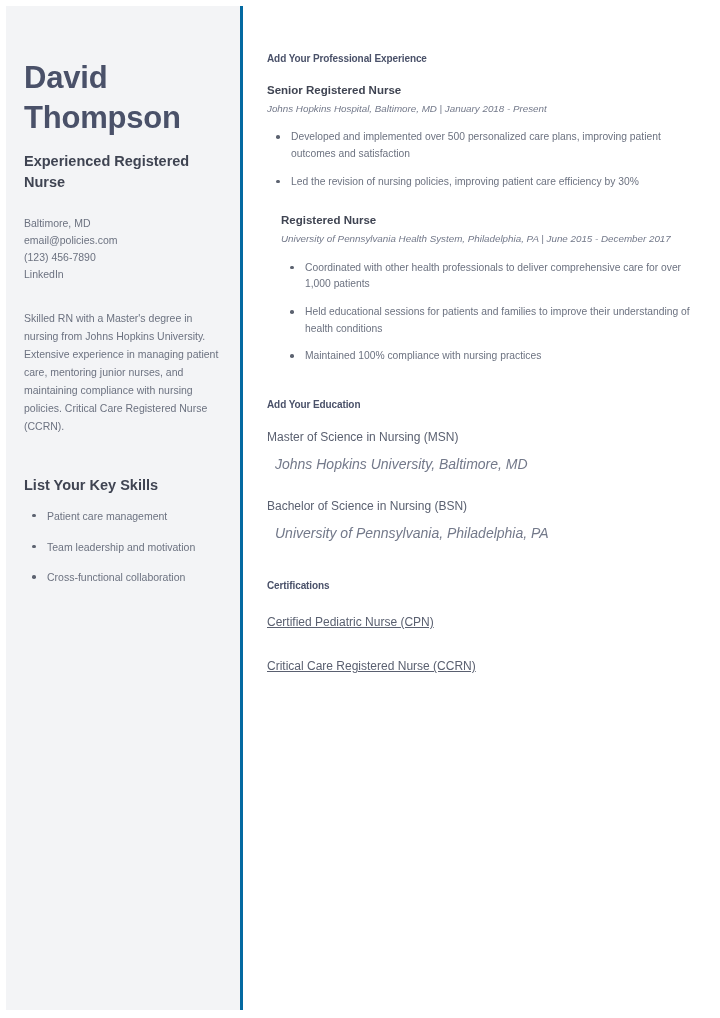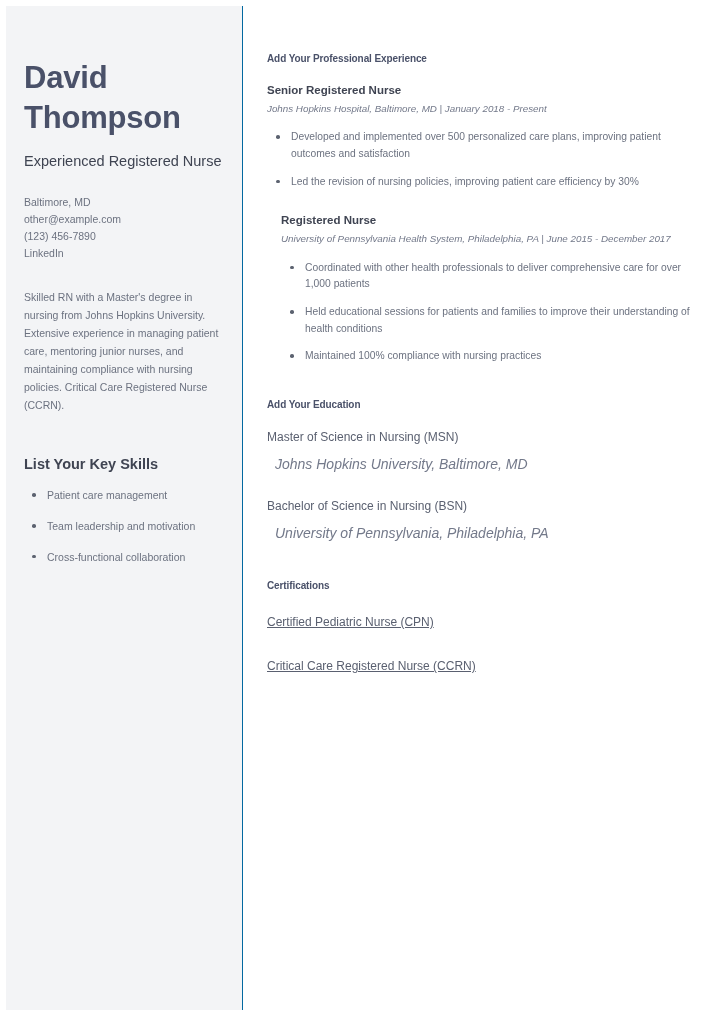--- a/index.html
+++ b/index.html
@@ -20,35 +20,35 @@
     background: #ffffff;
     box-sizing: border-box;
     padding: 6px 6px 8px 6px;
     display: flex;
   }
   
   .sidebar {
     width: 237px;
     flex: 0 0 237px;
     background: #f3f4f6;
-    border-right: 1px solid #0369a1;
+    border-right: 3px solid #0369a1;
     box-sizing: border-box;
     padding: 52px 18px 20px 18px;
   }
   .name {
     font-size: 31px;
     font-weight: bold;
     color: #4a5169;
     line-height: 1.28;
     letter-spacing: -0.2px;
     margin: 0 0 14px 0;
   }
   .headline {
     font-size: 14.5px;
-    font-weight: normal;
+    font-weight: bold;
     color: #3f4452;
     line-height: 1.42;
     margin: 0 0 22px 0;
   }
   .contact {
     margin: 0 0 26px 0;
   }
   .contact-line {
     font-size: 10.5px;
     color: #6c7280;
@@ -184,21 +184,21 @@
 <div class="page">
 
   <aside class="sidebar">
 
     <h1 class="name">David Thompson</h1>
 
     <h2 class="headline">Experienced Registered Nurse</h2>
 
     <div class="contact">
       <div class="contact-line">Baltimore, MD</div>
-      <div class="contact-line">other@example.com</div>
+      <div class="contact-line">email@policies.com</div>
       <div class="contact-line">(123) 456-7890</div>
       <div class="contact-line">LinkedIn</div>
     </div>
 
     <p class="summary">Skilled RN with a Master's degree in nursing from Johns Hopkins University. Extensive experience in managing patient care, mentoring junior nurses, and maintaining compliance with nursing policies. Critical Care Registered Nurse (CCRN).</p>
 
     <h3 class="sidebar-heading">List Your Key Skills</h3>
 
     <ul class="skill-list">
       <li class="skill-item">Patient care management</li>

